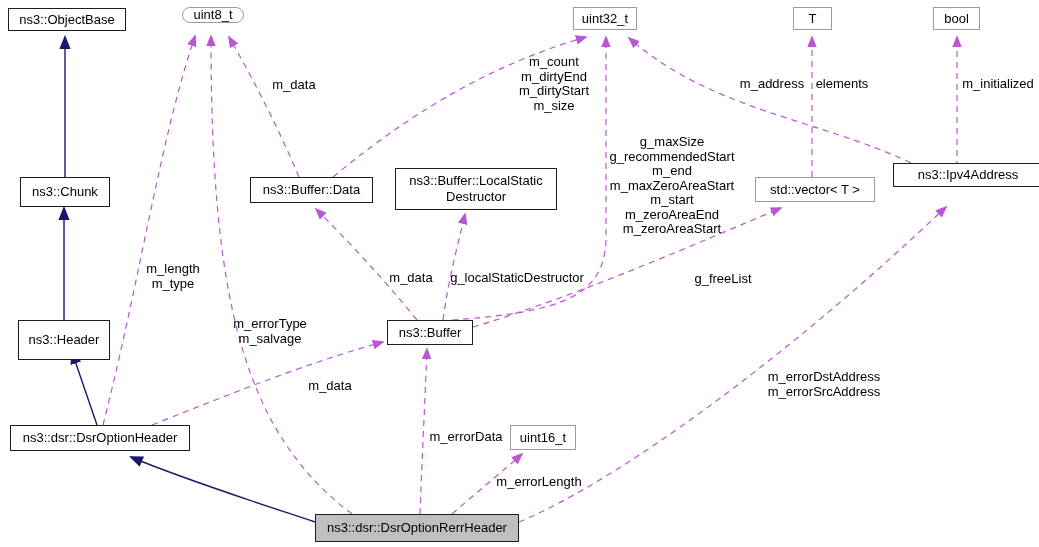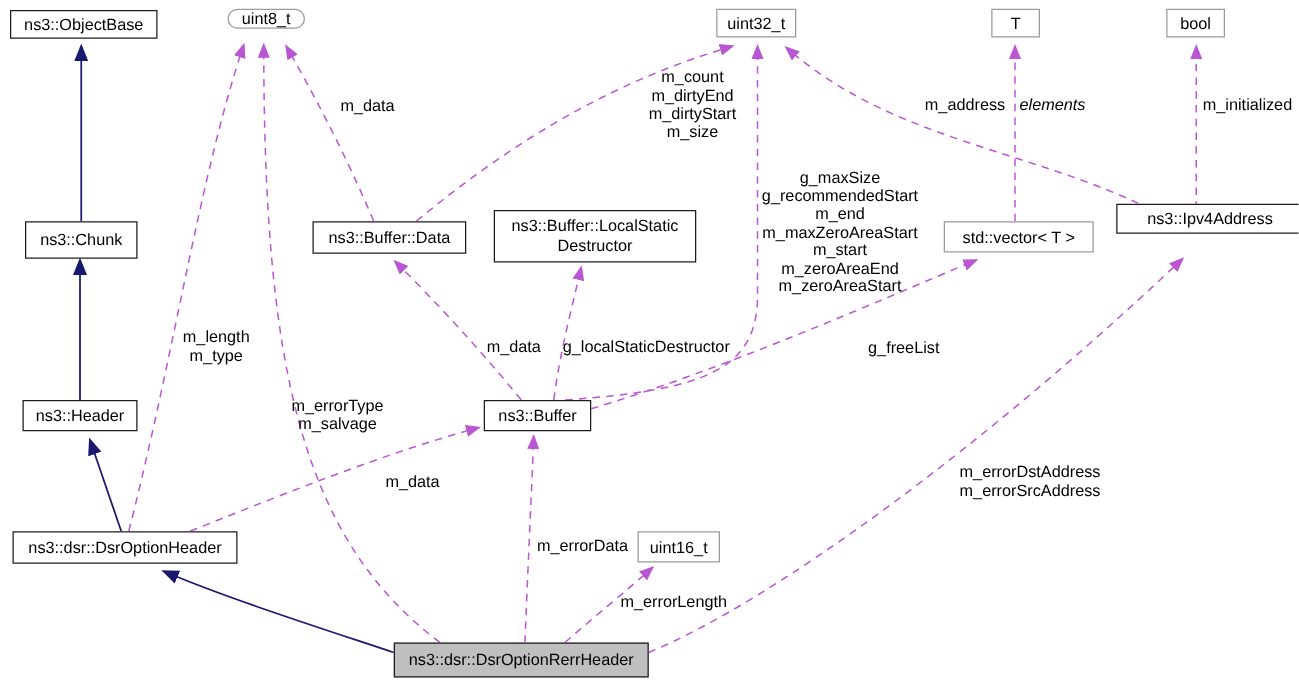--- a/index.html
+++ b/index.html
@@ -62,21 +62,21 @@
       <div class="node type" style="left: 182px; top: 7px; width: 62px; height: 16px; border-radius: 11px;"><span>uint8_t</span></div>
       <div class="node type" style="left: 573px; top: 7px; width: 64px; height: 23px;"><span>uint32_t</span></div>
       <div class="node type" style="left: 793px; top: 7px; width: 39px; height: 23px;"><span>T</span></div>
       <div class="node type" style="left: 933px; top: 7px; width: 47px; height: 23px;"><span>bool</span></div>
       <div class="node class" style="left: 20px; top: 177px; width: 90px; height: 30px;"><span>ns3::Chunk</span></div>
       <div class="node class" style="left: 250px; top: 177px; width: 123px; height: 26px; align-items: center;"><span>ns3::Buffer::Data</span></div>
       <div class="node class" style="left: 395px; top: 168px; width: 162px; height: 42px;"><span>ns3::Buffer::LocalStatic
 Destructor</span></div>
       <div class="node type" style="left: 755px; top: 177px; width: 120px; height: 25px;"><span>std::vector&lt; T &gt;</span></div>
       <div class="node class" style="left: 893px; top: 163px; width: 150px; height: 24px;"><span>ns3::Ipv4Address</span></div>
-      <div class="node class" style="left: 18px; top: 320px; width: 92px; height: 25px;"><span>ns3::Header</span></div>
+      <div class="node class" style="left: 18px; top: 320px; width: 92px; height: 40px;"><span>ns3::Header</span></div>
       <div class="node class" style="left: 387px; top: 320px; width: 86px; height: 25px;"><span>ns3::Buffer</span></div>
       <div class="node class" style="left: 10px; top: 425px; width: 180px; height: 26px;"><span>ns3::dsr::DsrOptionHeader</span></div>
       <div class="node type" style="left: 510px; top: 425px; width: 66px; height: 25px;"><span>uint16_t</span></div>
       <div class="node focus" style="left: 315px; top: 514px; width: 204px; height: 28px;"><span>ns3::dsr::DsrOptionRerrHeader</span></div>
     </div>
   <div id="labels">
       <div class="edge-label" style="left: 173px; top: 277px;">m_length
 m_type</div>
       <div class="edge-label" style="left: 270px; top: 332px;">m_errorType
 m_salvage</div>
@@ -86,21 +86,21 @@
 m_dirtyStart
 m_size</div>
       <div class="edge-label" style="left: 672px; top: 186px;">g_maxSize
 g_recommendedStart
 m_end
 m_maxZeroAreaStart
 m_start
 m_zeroAreaEnd
 m_zeroAreaStart</div>
       <div class="edge-label" style="left: 772px; top: 84px;">m_address</div>
-      <div class="edge-label" style="left: 842px; top: 84px; font-style: italic;">elements</div>
+      <div class="edge-label" style="left: 842px; top: 84px;">elements</div>
       <div class="edge-label" style="left: 998px; top: 84px;">m_initialized</div>
       <div class="edge-label" style="left: 411px; top: 278px;">m_data</div>
       <div class="edge-label" style="left: 517px; top: 278px;">g_localStaticDestructor</div>
       <div class="edge-label" style="left: 723px; top: 279px;">g_freeList</div>
       <div class="edge-label" style="left: 330px; top: 386px;">m_data</div>
       <div class="edge-label" style="left: 466px; top: 437px;">m_errorData</div>
       <div class="edge-label" style="left: 539px; top: 482px;">m_errorLength</div>
       <div class="edge-label" style="left: 824px; top: 385px;">m_errorDstAddress
 m_errorSrcAddress</div>
     </div>

